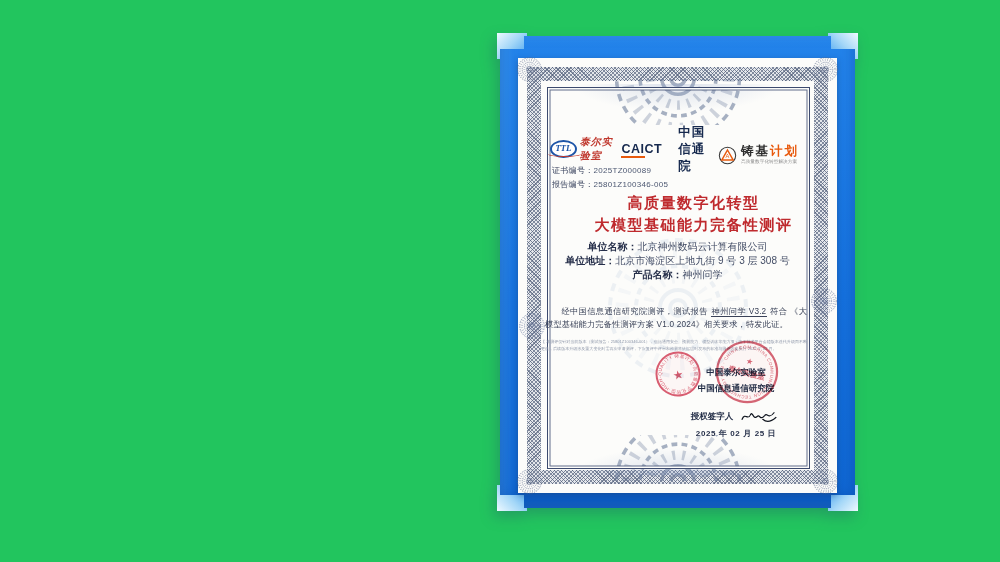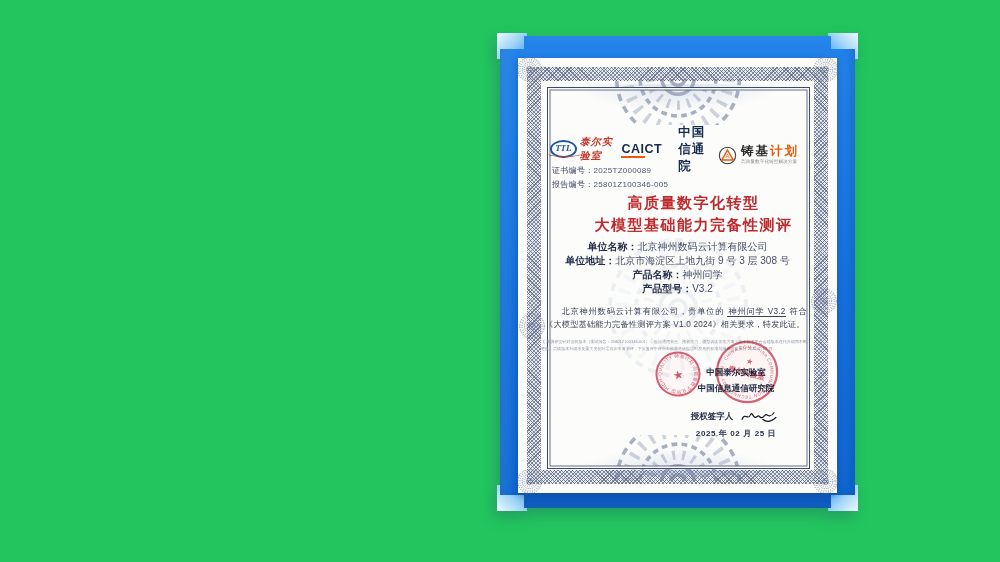--- a/index.html
+++ b/index.html
@@ -188,25 +188,24 @@
         <span class="num-label">报告编号：</span><span>25801Z100346-005</span>
       </div>
 
       <div class="title" style="top:136px">高质量数字化转型</div>
       <div class="title" style="top:158px">大模型基础能力完备性测评</div>
 
       <div class="fields">
         <div><span class="f-label">单位名称：</span><span>北京神州数码云计算有限公司</span></div>
         <div><span class="f-label">单位地址：</span><span>北京市海淀区上地九街 9 号 3 层 308 号</span></div>
         <div><span class="f-label">产品名称：</span><span>神州问学</span></div>
-        <div><span class="f-label">产品型号：</span><span>V3.2</span></div>
       </div>
 
       <div class="statement">
-        <span>北京神州数码云计算有限公司，贵单位的 </span><span class="u">神州问学 V3.2</span><span> 符合 《大模型基础能力完备性测评方案 V1.0 2024》相关要求，特发此证。</span>
+        <span>经中国信息通信研究院测评，测试报告 </span><span class="u">神州问学 V3.2</span><span> 符合 《大模型基础能力完备性测评方案 V1.0 2024》相关要求，特发此证。</span>
       </div>
 
       <div class="fineprint">
         <span>【 本测评仅针对当前版本（测试报告：25801Z100346-001），包括通用安全、预测能力、模型训练等能力项；由于技术平台会随版本迭代升级而不断更迭，后续版本升级涉及重大变化时需再次申请测评，下次复评中评审和检测将依据届时发布的标准与测评方案执行 2025 年 02 月。</span>
       </div>
 
       <div class="issuer">
         <div>中国泰尔实验室</div>
         <div>中国信息通信研究院</div>
         <div class="signer-row">

